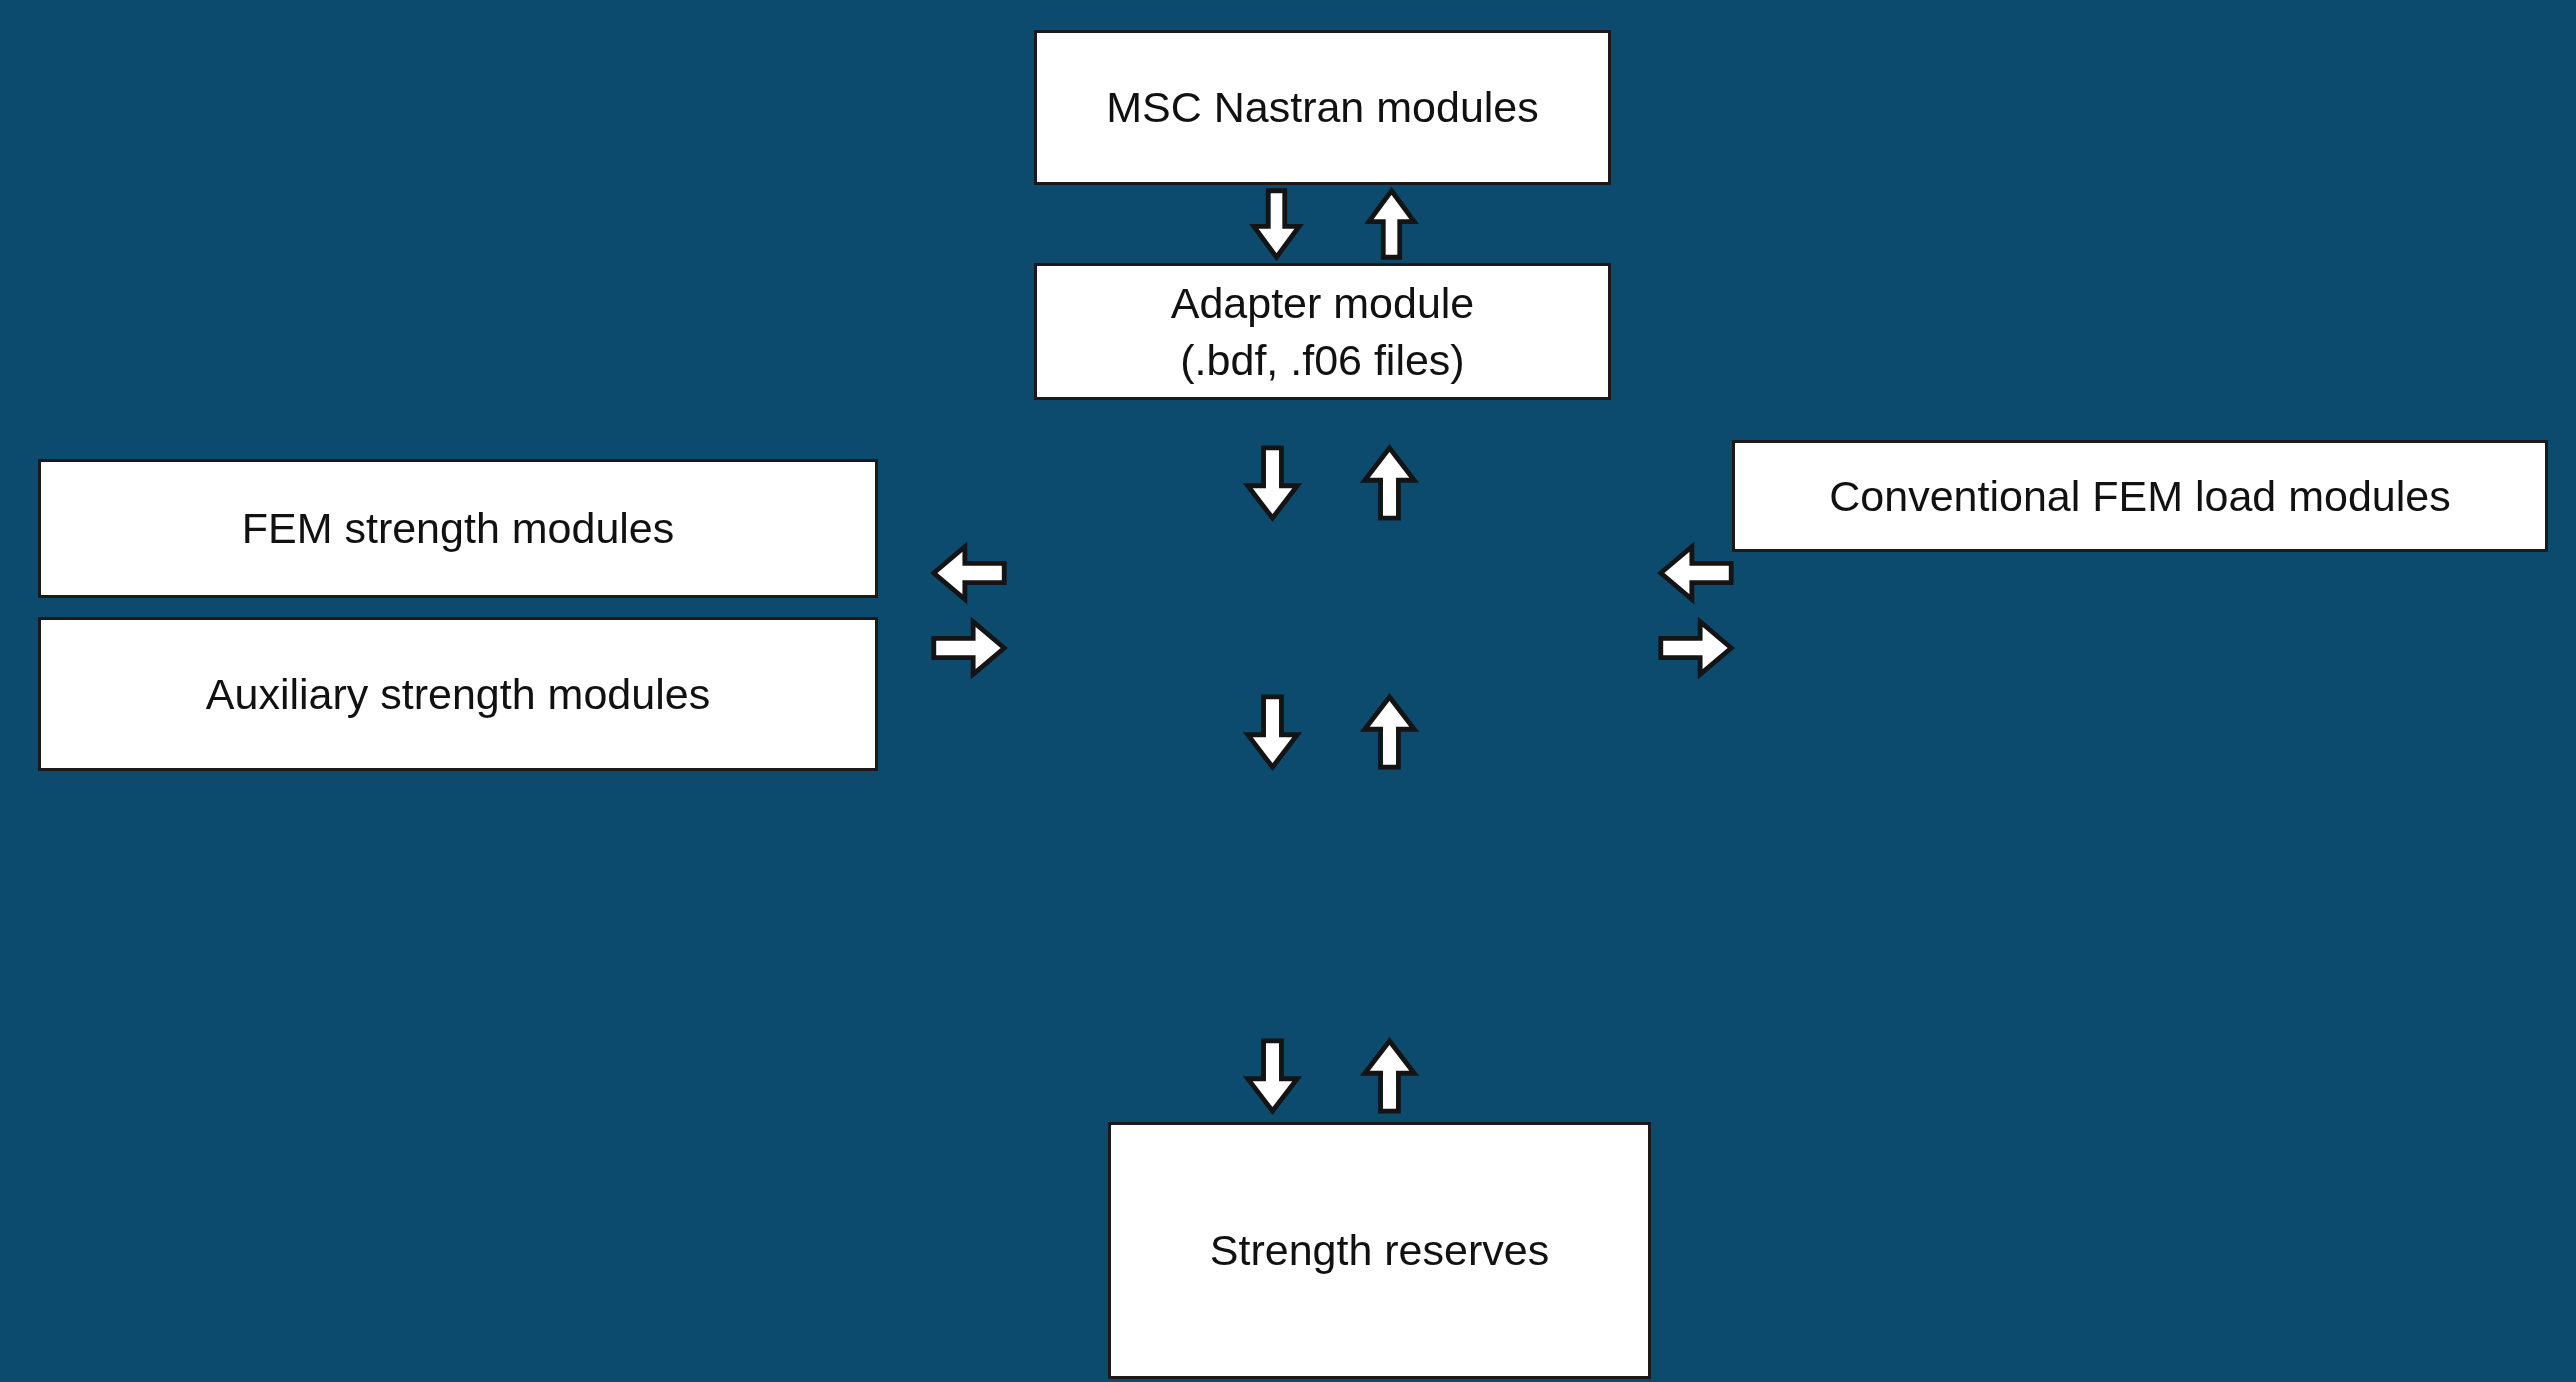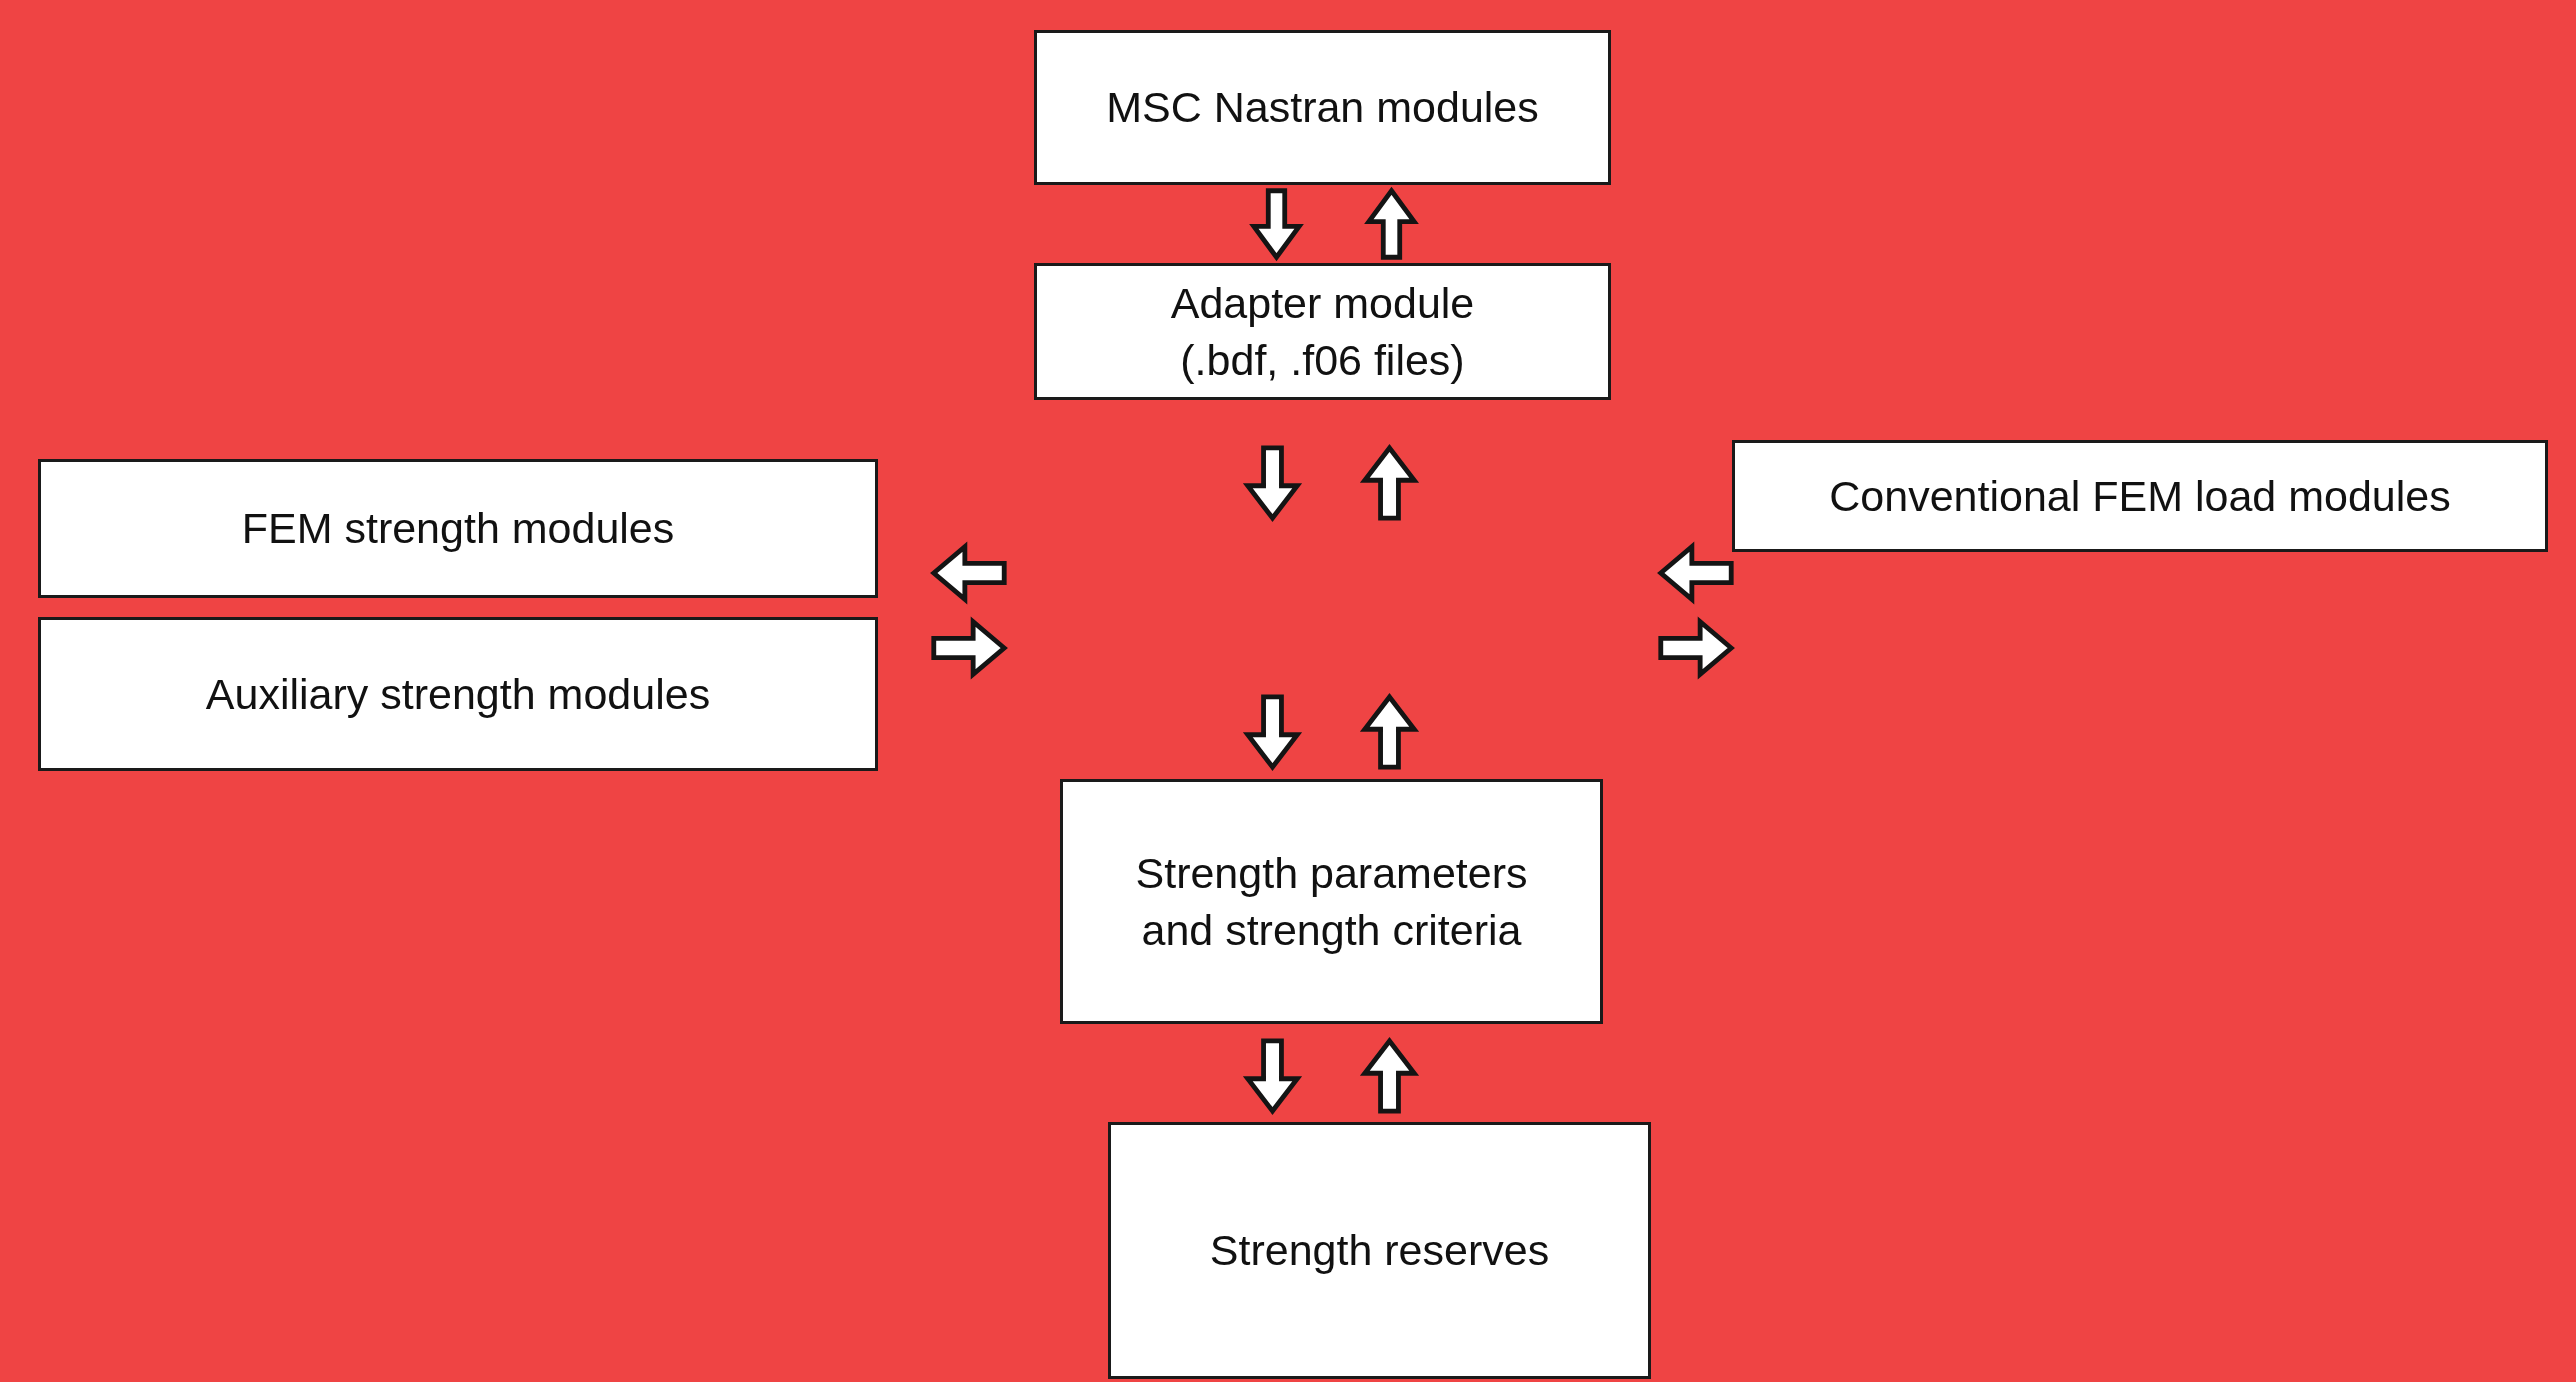--- a/index.html
+++ b/index.html
@@ -4,21 +4,21 @@
 <style>
   html, body {
     margin: 0;
     padding: 0;
     background: #ffffff;
   }
   #canvas {
     position: relative;
     width: 2576px;
     height: 1383px;
-    background: #ef4444;
+    background: #0c4a6e;
     font-family: "Liberation Sans", sans-serif;
     overflow: hidden;
   }
   .node {
     position: absolute;
     box-sizing: border-box;
     border: 3.4px solid #1a1a1a;
     background: #ffffff;
     display: flex;
     align-items: center;
@@ -68,24 +68,20 @@
 
   <div class="node" style="left:38px; top:617px; width:840px; height:154px;">
     <span class="node-label">Auxiliary strength modules</span>
   </div>
 
   <div class="node" style="left:1732px; top:440px; width:816px; height:112px;">
     <span class="node-label">Conventional FEM load  modules</span>
   </div>
 
 
-  <div class="node" style="left:1060px; top:779px; width:543px; height:245px;">
-    <span class="node-label">Strength parameters
-and strength criteria</span>
-  </div>
 
   <div class="node" style="left:1060px; top:1122px; width:543px; height:257px;margin-left:48px;">
     <span class="node-label">Strength reserves</span>
   </div>
 
   <div class="arrow" style="left:1251px; top:188px; width:51px; height:72px;">
     <svg viewBox="0 0 74 105" width="51" height="72">
       <polygon points="25,4 49,4 49,56 70,56 37,101 4,56 25,56"></polygon>
     </svg>
   </div>

